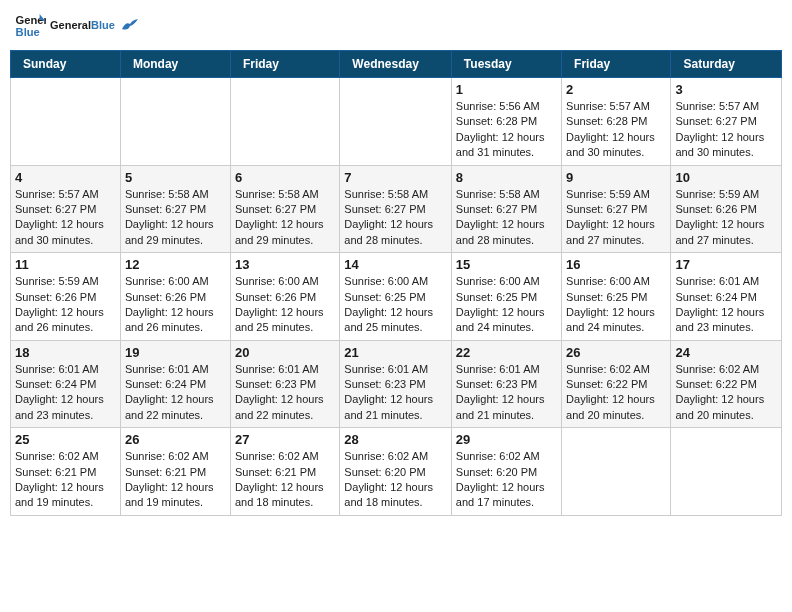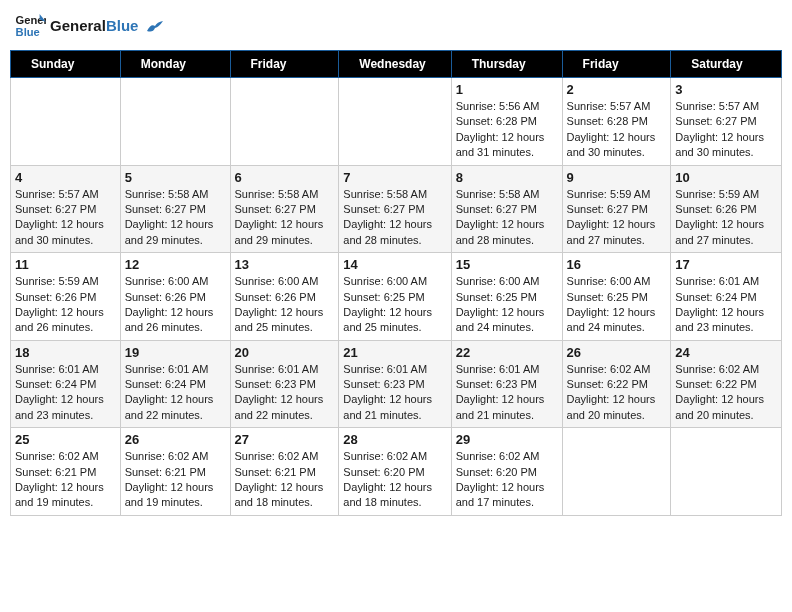--- a/index.html
+++ b/index.html
@@ -37,23 +37,23 @@
     .subtitle {
       font-size: 16px;
       color: #333;
     }
     .calendar {
       width: 100%;
       border-collapse: collapse;
       font-size: 11px;
     }
     .calendar thead th {
-      background-color: #000000;
+      background-color: #0c4a6e;
       color: #fff;
-      padding: 6px 20px;
+      padding: 6px 12px;
       text-align: left;
       font-size: 12px;
       border: 1px solid #1a5c9a;
     }
     .calendar tbody td {
       border: 1px solid #ccc;
       vertical-align: top;
       padding: 4px;
       width: 113px;
       min-height: 80px;
@@ -84,40 +84,40 @@
 <body>
 
 <div class="header">
   <div class="logo">
     <svg class="logo-icon" viewBox="0 0 40 40">
       <text x="2" y="18" font-size="14" font-weight="bold" fill="#1a1a1a">General</text>
       <text x="2" y="32" font-size="14" font-weight="bold" fill="#2e75b6">Blue</text>
       <polygon points="32,5 40,15 32,12" fill="#2e75b6"></polygon>
     </svg>
     <div>
-      <div style="font-size:15px;font-weight:bold;color:#1a1a1a;">
+      <div style="font-size:11px;font-weight:bold;color:#1a1a1a;">
         <span style="color:#1a1a1a;">General</span><span style="color:#2e75b6;">Blue</span>
         <svg width="18" height="14" viewBox="0 0 18 14" style="vertical-align:middle;margin-left:2px;">
           <path d="M2,10 Q6,2 10,5 Q12,1 18,0 Q14,6 10,7 Q8,12 2,10Z" fill="#2e75b6"></path>
         </svg>
       </div>
     </div>
   </div>
   <div class="title-block">
   </div>
 </div>
 
 <table class="calendar">
   <thead>
     <tr id="header-row">
         <th>Sunday</th>
         <th>Monday</th>
         <th>Friday</th>
         <th>Wednesday</th>
-        <th>Thursday</th>
+        <th>Tuesday</th>
         <th>Friday</th>
         <th>Saturday</th>
       </tr>
   </thead>
   <tbody id="calendar-body">
       <tr>
         <td class="empty-cell"></td>
         <td class="empty-cell"></td>
         <td class="empty-cell"></td>
         <td class="empty-cell"></td>

